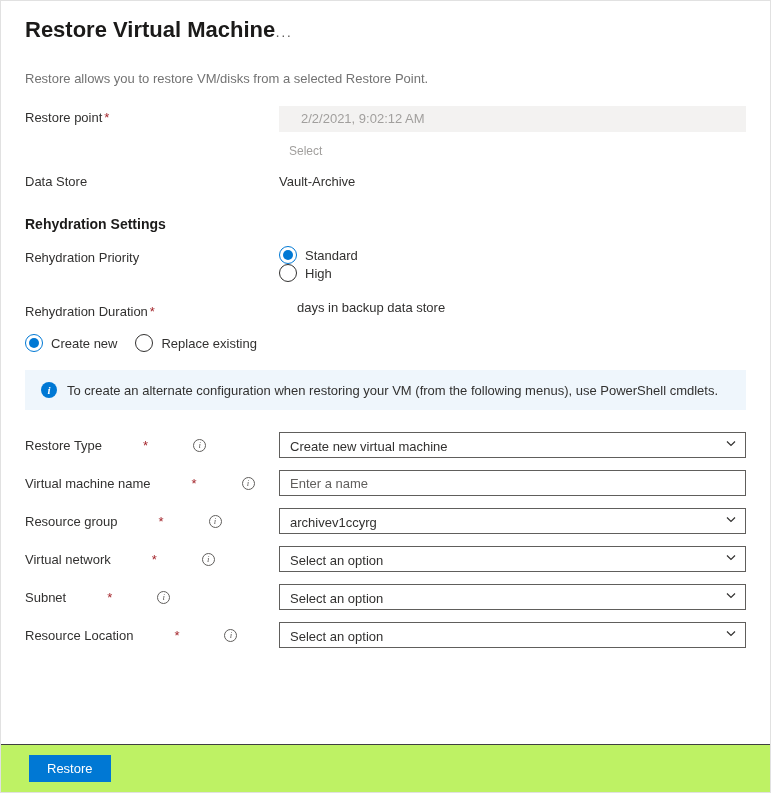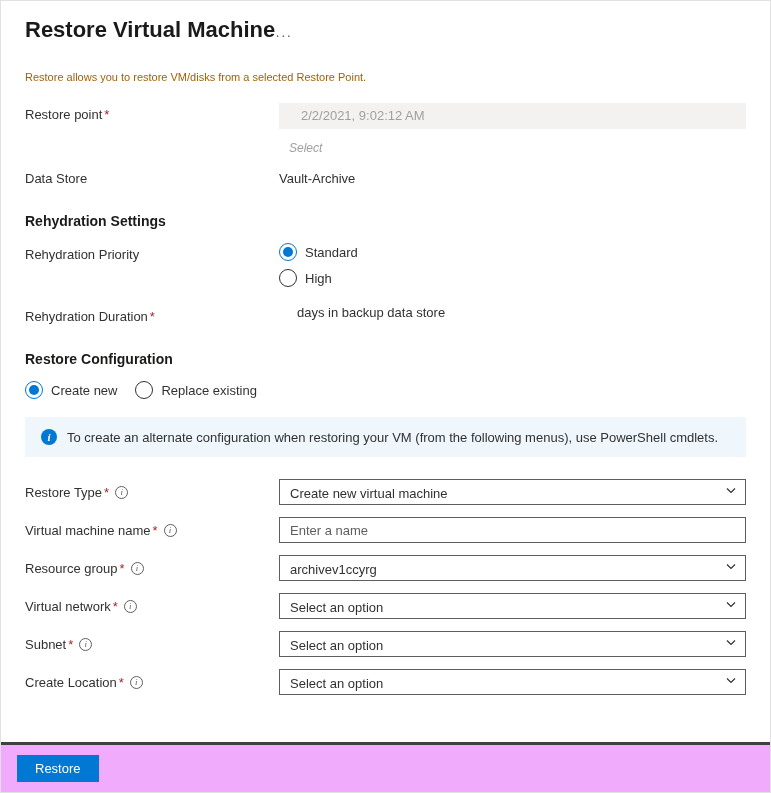--- a/index.html
+++ b/index.html
@@ -13,38 +13,38 @@
       border: 1px solid #e1e1e1;
       position: relative;
       overflow: hidden;
     }
     .content {
       padding: 16px 24px 0 24px;
     }
     .header-row { display: flex; align-items: flex-end; margin-bottom: 28px; }
     h1 { font-size: 22px; font-weight: 600; color: #1b1a19; }
     .more-icon { color: #605e5c; font-size: 14px; letter-spacing: 1px; cursor: pointer; }
-    .desc { font-size: 11px; color: #a16207; margin-bottom: 20px; }
+    .desc { font-size: 13px; color: #737373; margin-bottom: 20px; }
     .row { display: flex; align-items: flex-start; margin-bottom: 10px; min-height: 24px; }
     .row .label { width: 254px; flex-shrink: 0; font-size: 13px; color: #323130; padding-top: 4px; }
     .row .value-col { flex: 1; display: flex; align-items: center; gap: 10px; }
     .req { color: #a4262c; margin-left: 2px; }
     .section-title { font-weight: 600; font-size: 14px; color: #1b1a19; margin-top: 22px; margin-bottom: 14px; }
     .disabled-field {
       width: 100%;
       background: #f3f2f1;
       color: #a19f9d;
       padding: 5px 22px;
       font-size: 13px;
       border: none;
       height: 26px;
     }
-    .field-sub { color: #a19f9d; font-size: 12px; margin-top: 2px; padding-left: 10px; font-style: italic; }
+    .field-sub { color: #a19f9d; font-size: 12px; margin-top: 2px; padding-left: 10px; }
     .plain-text { font-size: 13px; color: #323130; padding-top: 4px; }
-    .radio-group-vert { display: flex; flex-direction: column; gap: 8px; }
+    .radio-group-vert { display: flex; flex-direction: column; gap: 0; }
     .radio-group-horiz { display: flex; gap: 18px; margin-bottom: 18px; }
     .radio-item { display: flex; align-items: center; gap: 8px; cursor: pointer; }
     .radio-outer { width: 18px; height: 18px; border-radius: 50%; border: 1px solid #323130; display: flex; align-items: center; justify-content: center; flex-shrink: 0; }
     .radio-outer.selected { border-color: #0078d4; }
     .radio-inner { width: 10px; height: 10px; border-radius: 50%; background: #0078d4; }
     .input-validated {
       width: 165px;
       height: 28px;
       border: 1.5px solid #0078d4;
       padding: 4px 26px 4px 10px;
@@ -73,21 +73,21 @@
     .info-banner-wrap { margin-left: 0; margin-right: 0; }
     .info-icon-circle {
       width: 16px; height: 16px; border-radius: 50%;
       background: #0078d4; color: #fff;
       display: flex; align-items: center; justify-content: center;
       font-size: 11px; font-style: italic; font-weight: bold;
       flex-shrink: 0;
       font-family: Georgia, serif;
     }
     .form-row { display: flex; align-items: center; margin-bottom: 12px; }
-    .form-row .label { width: 254px; flex-shrink: 0; font-size: 13px; color: #323130; display: flex; align-items: center; }
+    .form-row .label { width: 254px; flex-shrink: 0; font-size: 13px; color: #323130; display: flex; align-items: center; gap: 39px; }
     .info-help {
       width: 13px; height: 13px; border-radius: 50%;
       border: 1px solid #605e5c; color: #605e5c;
       font-size: 9px; display: inline-flex;
       align-items: center; justify-content: center;
       margin-left: 6px; font-style: italic;
       font-family: Georgia, serif;
       cursor: pointer;
     }
     .dropdown {
@@ -119,23 +119,23 @@
       color: #323130;
     }
     .text-input::placeholder { color: #605e5c; }
     .link-row { text-align: right; margin-top: -6px; font-size: 13px; }
     .link-row a { color: #0078d4; text-decoration: underline; cursor: pointer; }
     .footer {
       position: absolute;
       bottom: 0;
       left: 0;
       right: 0;
-      border-top: 3px solid #404040;
-      padding: 10px 16px;
-      background: #f0abfc;
+      border-top: 1px solid #404040;
+      padding: 10px 28px;
+      background: #bef264;
     }
     .primary-btn {
       background: #0078d4;
       color: #fff;
       border: none;
       padding: 6px 18px;
       font-size: 13px;
       cursor: pointer;
       font-family: inherit;
     }
@@ -188,21 +188,20 @@
 
   <div class="row" style="margin-top:18px;">
     <div class="label">
       <span>Rehydration Duration</span><span class="req">*</span>
     </div>
     <div class="value-col">
       <span class="suffix-text">days in backup data store</span>
     </div>
   </div>
 
-  <div class="section-title">Restore Configuration</div>
 
   <div class="radio-group-horiz">
     <label class="radio-item">
       <span class="radio-outer selected">
           <span class="radio-inner"></span>
         </span>
       <span>Create new</span>
     </label>
     <label class="radio-item">
       <span class="radio-outer"></span>
@@ -283,21 +282,21 @@
       <span class="chevron">
         <svg width="12" height="12" viewBox="0 0 12 12">
             <path d="M2 4 L6 8 L10 4" stroke="#323130" stroke-width="1.2" fill="none"></path>
           </svg>
       </span>
     </div>
   </div>
 
   <div class="form-row">
     <div class="label">
-      <span>Create Location</span>
+      <span>Resource Location</span>
         <span class="req">*</span>
       <span class="info-help">i</span>
     </div>
     <div class="dropdown">
       <span>Select an option</span>
       <span class="chevron">
         <svg width="12" height="12" viewBox="0 0 12 12">
             <path d="M2 4 L6 8 L10 4" stroke="#323130" stroke-width="1.2" fill="none"></path>
           </svg>
       </span>

